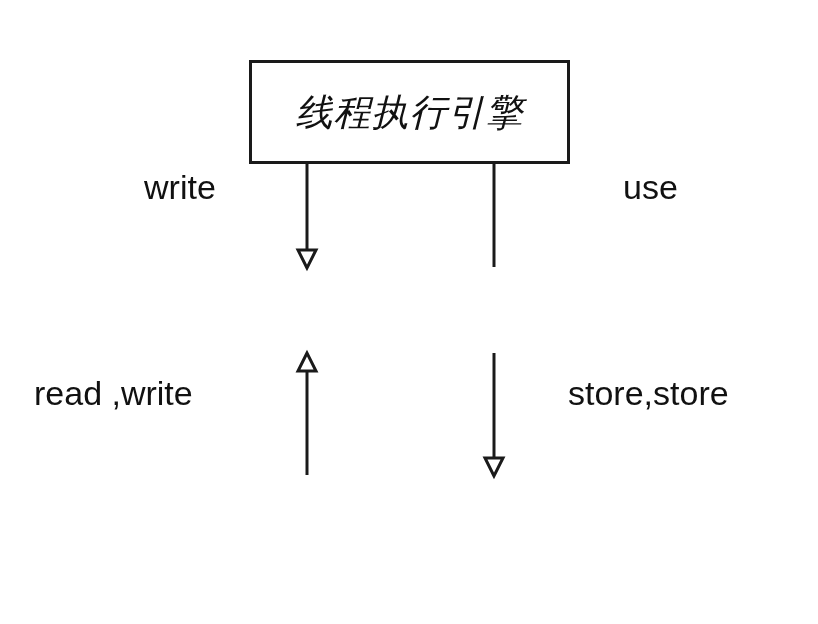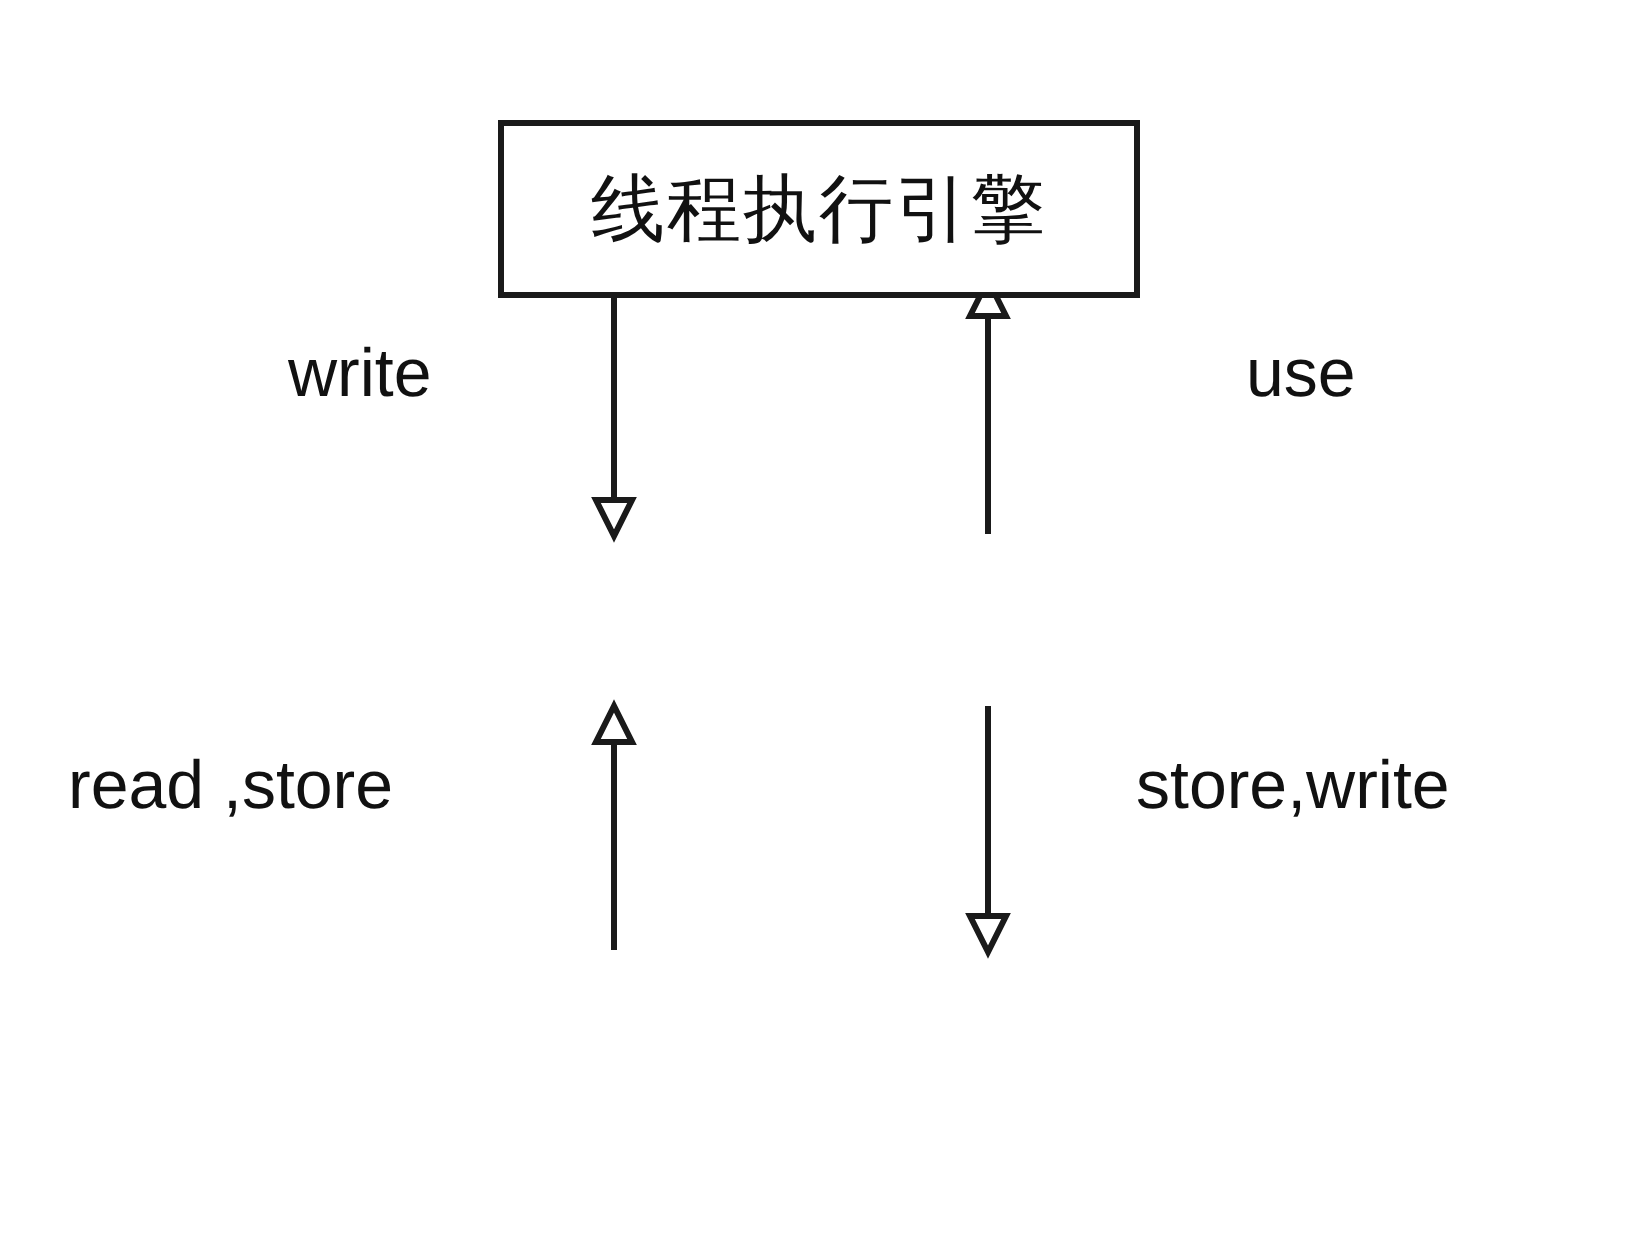--- a/index.html
+++ b/index.html
@@ -37,21 +37,21 @@
     z-index: 3;
   }
   .node-label {
     font-size: 37px;
     line-height: 1;
     letter-spacing: 1px;
     color: #111111;
     white-space: nowrap;
   }
 
-  #box-execution-engine { left: 249px; top: 60px;  width: 321px; height: 89px; }
+  #box-execution-engine { left: 249px; top: 60px;  width: 321px; height: 104px; font-style: italic; }
   #box-working-memory   { left: 249px; top: 267px; width: 321px; height: 86px; }
   #box-main-memory      { left: 249px; top: 475px; width: 321px; height: 85px; }
 
   
   .edge-label {
     position: absolute;
     font-size: 34px;
     line-height: 1;
     color: #111111;
     white-space: nowrap;
@@ -103,17 +103,17 @@
   <div class="node-box" id="box-execution-engine">
     <span class="node-label">线程执行引擎</span>
   </div>
 
 
 
   <span class="edge-label" id="label-assign">write</span>
 
   <span class="edge-label" id="label-use">use</span>
 
-  <span class="edge-label" id="label-read-load">read ,store</span>
+  <span class="edge-label" id="label-read-load">read ,write</span>
 
-  <span class="edge-label" id="label-store-write">store,write</span>
+  <span class="edge-label" id="label-store-write">store,store</span>
 
 </div>
 
 </body></html>

